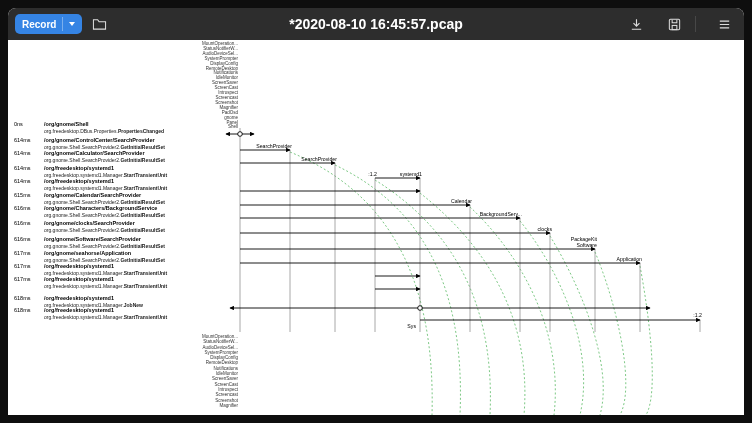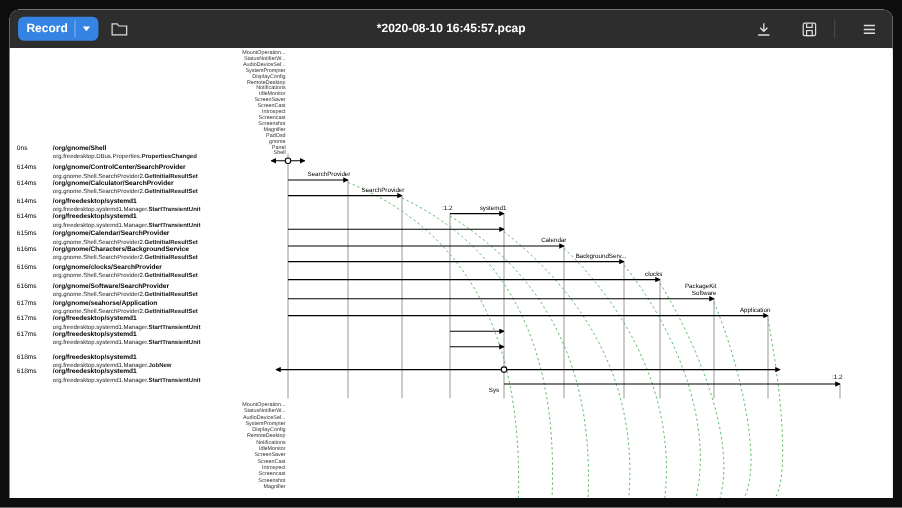--- a/index.html
+++ b/index.html
@@ -31,21 +31,21 @@
     border-left:3.5px solid transparent;border-right:3.5px solid transparent;
     border-top:4px solid #fff;
   }
   .icon-btn{
     background:transparent;border:none;padding:2px;margin-left:8px;cursor:pointer;
     display:flex;align-items:center;
   }
   .icon-btn svg{display:block;}
   .win-title{
     position:absolute;left:50%;top:50%;transform:translate(-50%,-50%);
-    color:#ffffff;font-size:10px;font-weight:bold;white-space:nowrap;
+    color:#ffffff;font-size:14px;font-weight:bold;white-space:nowrap;
   }
   .tb-right{
     position:absolute;right:10px;top:0;height:32px;
     display:flex;align-items:center;gap:11px;
   }
   .tb-sep{width:1px;height:16px;background:#474747;}
   
   .content{
     position:absolute;left:0;top:32px;width:736px;height:375px;background:#fff;
   }

